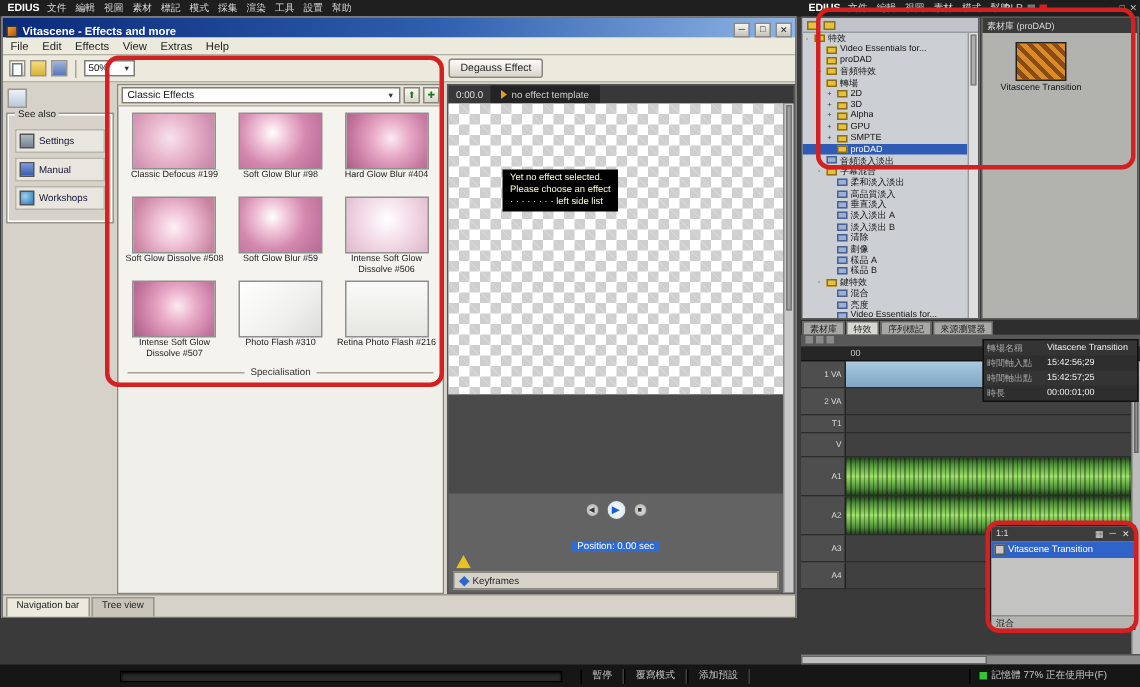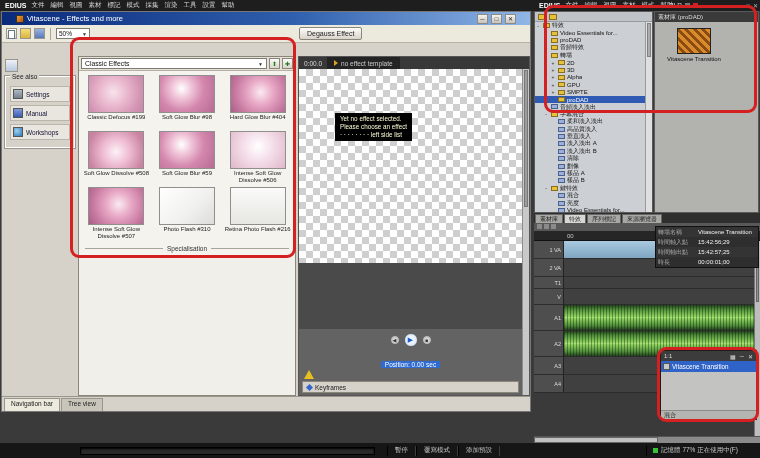--- a/index.html
+++ b/index.html
@@ -12,21 +12,21 @@
   .tb-menu { display:flex; gap:6px; }
   .tb-menu span { cursor:default; }
   .tb-right { position:absolute; left:534px; top:0; height:11px; display:flex; align-items:center; }
   .tb-plr { position:absolute; right:62px; top:0; height:11px; display:flex; align-items:center; gap:3px; }
   .dot-red { width:5px; height:5px; background:#c22; display:inline-block; }
   .dot-gray { width:5px; height:5px; background:#777; display:inline-block; }
   .tb-wins { position:absolute; right:2px; top:0; height:11px; display:flex; gap:3px; align-items:center; color:#bbb; font-size:6px; }
 
   
   .vita { position:absolute; left:1px; top:11px; width:530px; height:401px; background:#d6d2ca; border:1px solid #767676; z-index:10; }
-  .v-title { height:13px; background:linear-gradient(90deg,#0a2a7a 0%,#2f5fae 55%,#8fb6e6 100%); color:#fff; font-size:7.5px; font-weight:normal; display:flex; align-items:center; gap:3px; padding:0 14px; }
+  .v-title { height:13px; background:linear-gradient(90deg,#0a2a7a 0%,#2f5fae 55%,#8fb6e6 100%); color:#fff; font-size:7.5px; font-weight:bold; display:flex; align-items:flex-end; gap:3px; padding:0 2px; }
   .v-appicon { width:8px; height:8px; background:linear-gradient(135deg,#f0a030,#b05010); border:1px solid #333; }
   .v-title .grow { flex:1; }
   .vbtn { width:11px; height:10px; background:linear-gradient(#f6f4ee,#c7c3b9); border:1px solid #8a8a8a; font-size:6px; color:#222; display:flex; align-items:center; justify-content:center; }
   .v-menu { height:12px; background:#ece9dd; border-bottom:1px solid #b5b1a6; display:flex; align-items:center; gap:9px; padding:0 5px; font-size:7.5px; color:#222; }
   .v-toolbar { position:relative; height:18px; background:#ece9dd; border-bottom:1px solid #b5b1a6; display:flex; align-items:center; gap:3px; padding:0 4px; }
   .t-ic { width:11px; height:11px; border:1px solid #9a968c; background:linear-gradient(#fbfaf6,#d9d5cb); }
   .t-ic.doc::after { content:""; display:block; width:5px; height:7px; margin:1px auto; background:#fff; border:1px solid #678; }
   .t-ic.fold { background:linear-gradient(#f6dc7a,#d9b43a); }
   .t-ic.save { background:linear-gradient(#9db4de,#5878b8); }
   .t-sep { width:1px; height:12px; background:#aaa69c; margin:0 2px; }
@@ -218,20 +218,29 @@
 
 <div class="vita">
   <div class="v-title">
     <span class="v-appicon"></span>
     <span>Vitascene - Effects and more</span>
     <span class="grow"></span>
     <span class="vbtn">─</span>
     <span class="vbtn">□</span>
     <span class="vbtn">✕</span>
   </div>
+  <div class="v-menu">
+
+  <span>File</span>
+      <span>Edit</span>
+      <span>Effects</span>
+      <span>View</span>
+      <span>Extras</span>
+      <span>Help</span>
+    </div>
   <div class="v-toolbar">
     <span class="t-ic doc"></span>
     <span class="t-ic fold"></span>
     <span class="t-ic save"></span>
     <span class="t-sep"></span>
     <div class="zoombox">
       <span>50%</span>
       <span class="arr">▼</span>
     </div>
     <button class="deg-btn">Degauss Effect</button>

